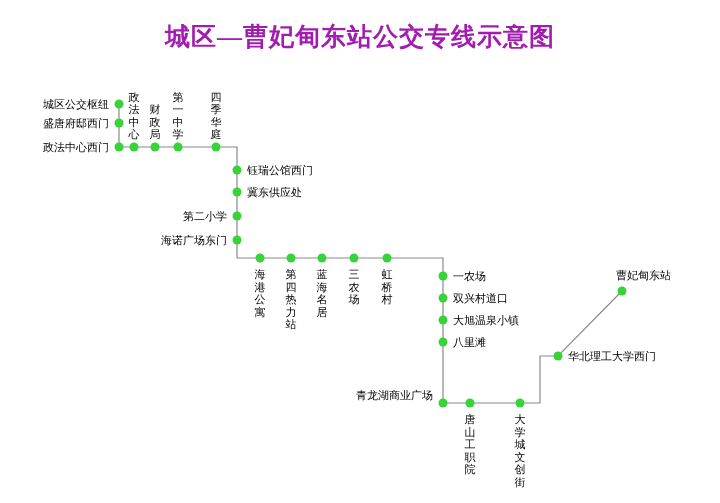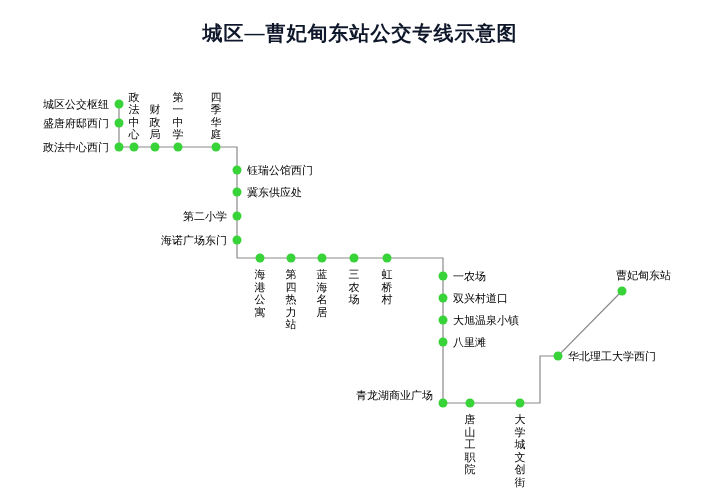--- a/index.html
+++ b/index.html
@@ -17,24 +17,24 @@
     background: #ffffff;
     font-family: "Liberation Serif", "DejaVu Serif", serif;
   }
   .title {
     position: absolute;
     top: 20px;
     left: 0;
     width: 100%;
     margin: 0;
     text-align: center;
-    font-size: 20px;
+    font-size: 25px;
     font-weight: 700;
     letter-spacing: 1px;
-    color: #0f172a;
+    color: #a21caf;
     font-family: "Liberation Serif", "DejaVu Serif", serif;
   }
   svg.map {
     position: absolute;
     top: 0;
     left: 0;
   }
   .stn {
     font-family: "Liberation Serif", "DejaVu Serif", serif;
     font-size: 11px;

